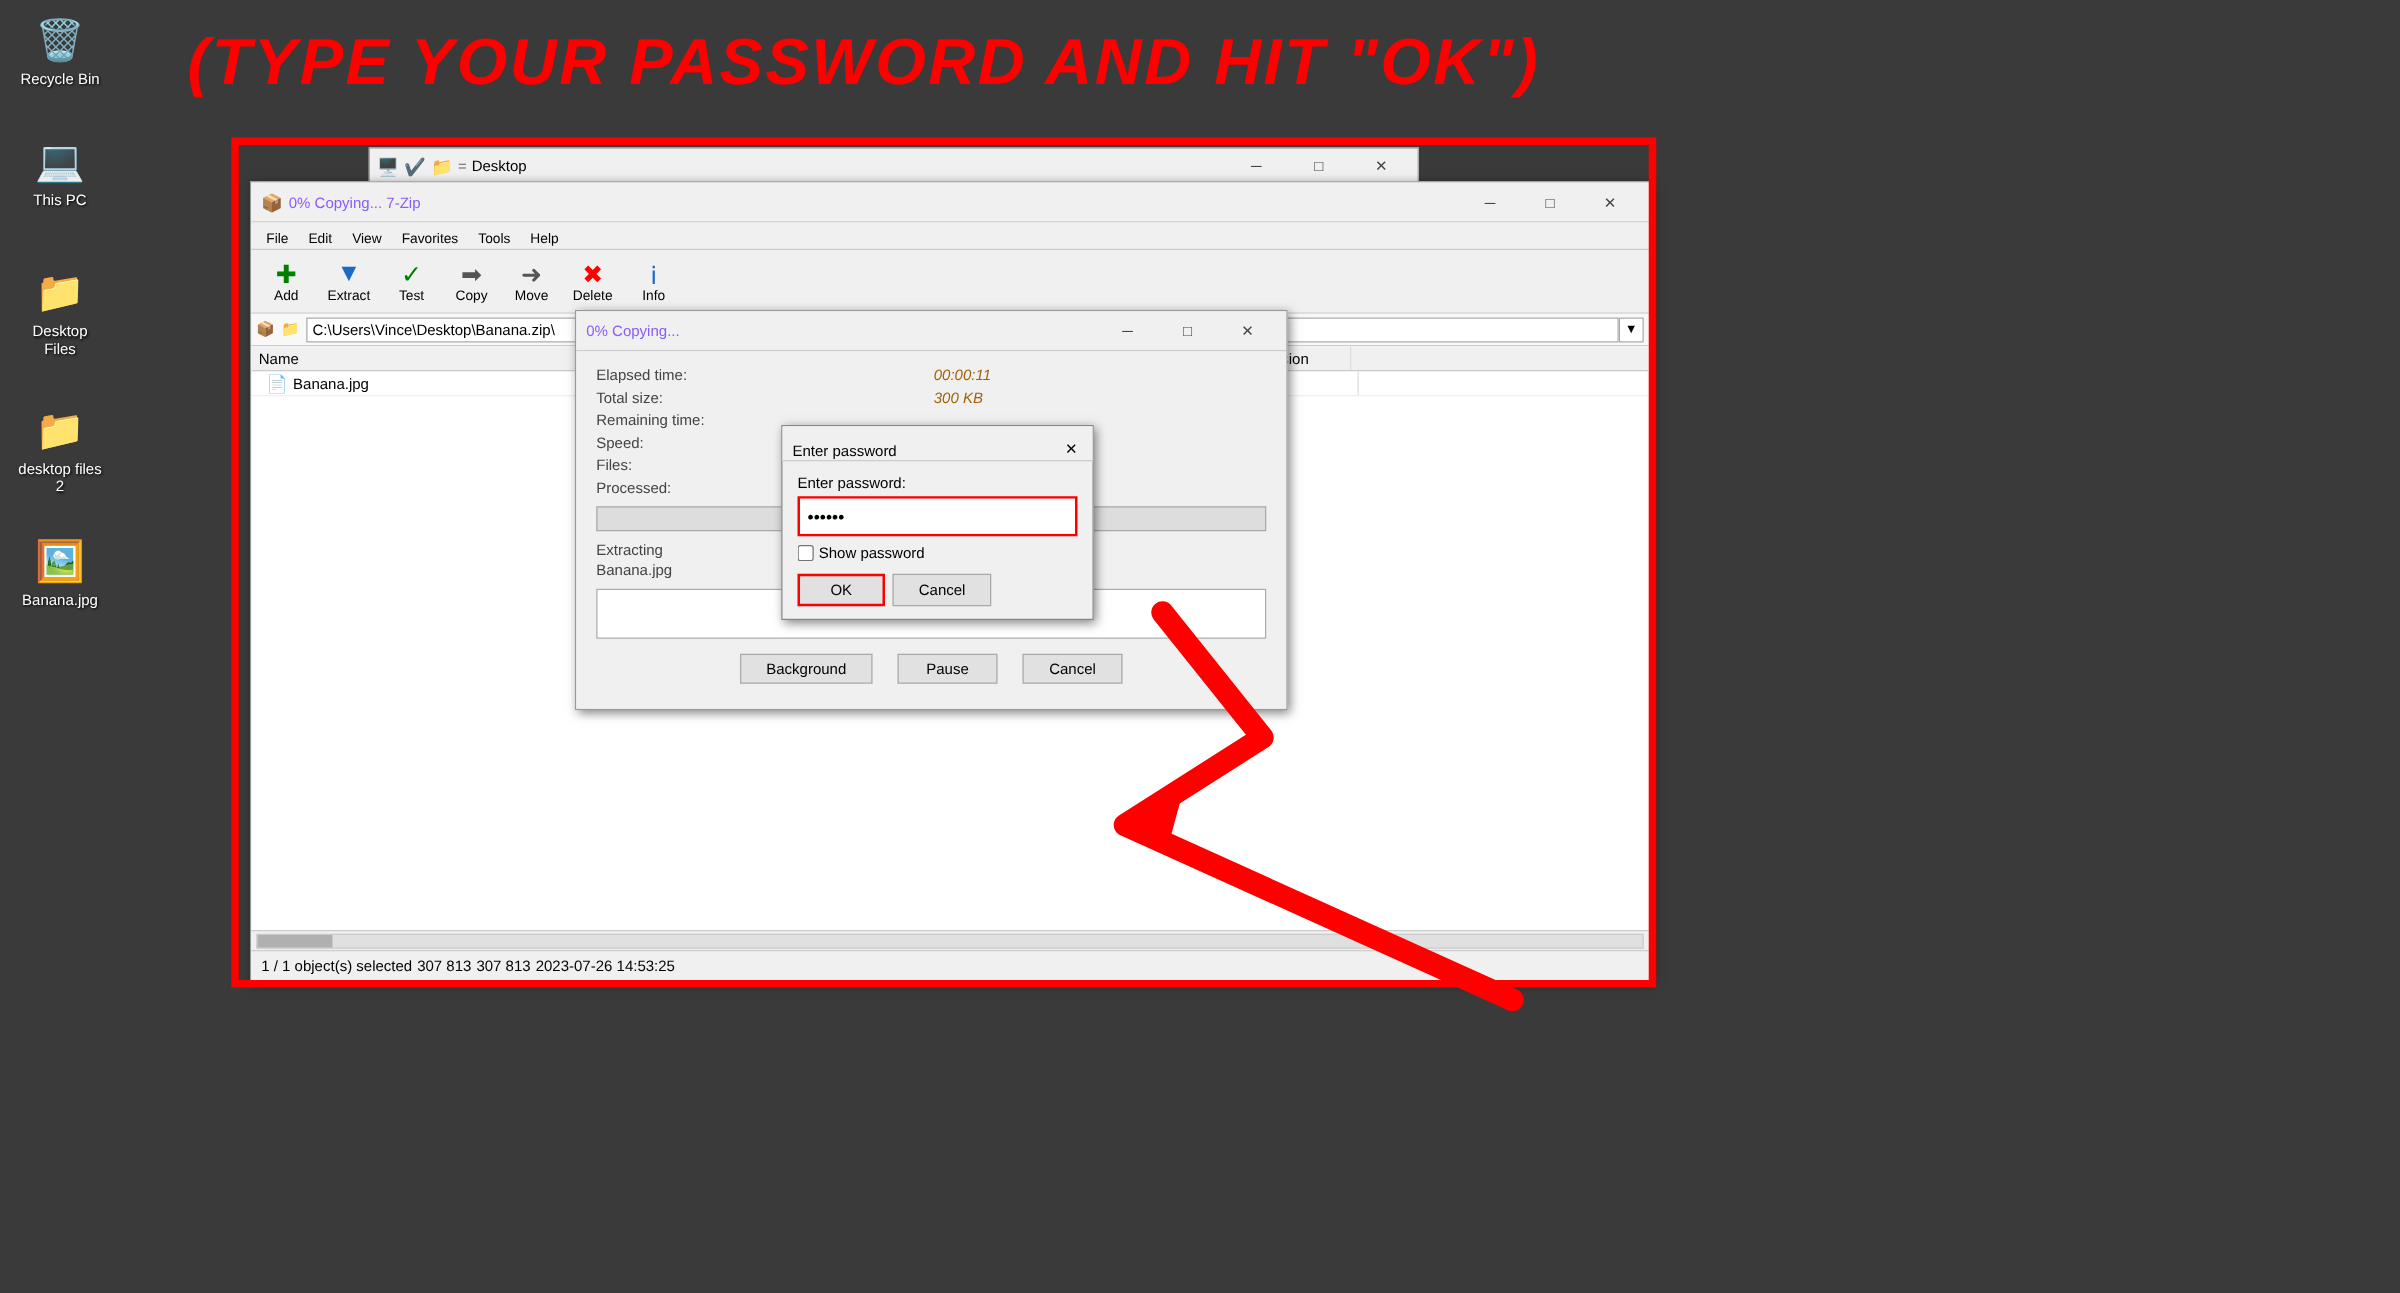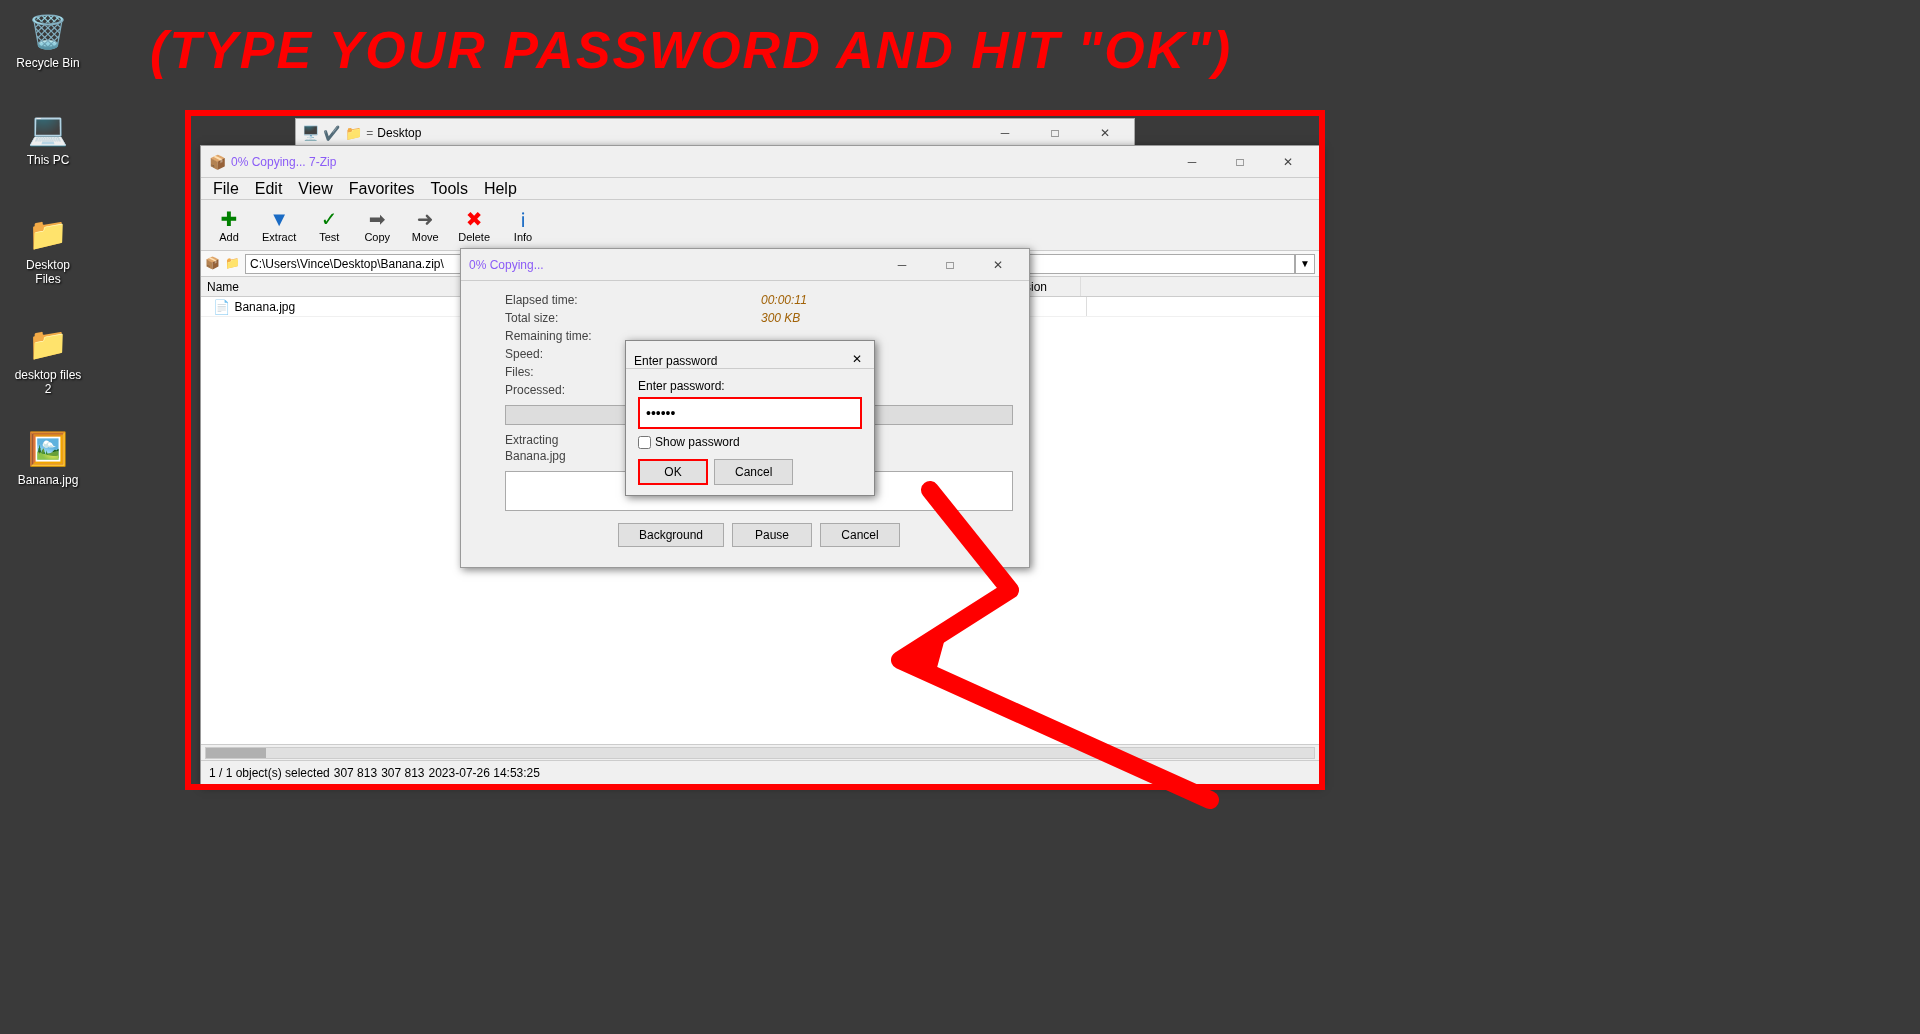--- a/index.html
+++ b/index.html
@@ -114,25 +114,25 @@
       align-items: center;
       justify-content: center;
       font-size: 12px;
       color: #444;
     }
 
     
     .menu-bar {
       height: 22px;
       display: flex;
-      align-items: center;
+      align-items: flex-end;
       padding: 0 4px;
       background: #f0f0f0;
       border-bottom: 1px solid #ccc;
-      font-size: 16px;
+      font-size: 11px;
     }
     .menu-item {
       padding: 2px 8px;
       cursor: pointer;
       color: #000;
     }
 
     
     .toolbar {
       display: flex;
@@ -290,21 +290,20 @@
       flex-direction: column;
     }
 
     .copying-dialog .window-titlebar {
       background: #f0f0f0;
     }
 
     .copying-content {
       padding: 12px 16px;
       background: #f0f0f0;
-      margin-left: 28px;
     }
 
     .progress-info {
       display: grid;
       grid-template-columns: 1fr 1fr;
       gap: 4px;
       font-size: 12px;
       margin-bottom: 8px;
     }
     .progress-label { color: #444; }
@@ -338,21 +337,21 @@
       width: 100%;
       height: 40px;
       background: white;
       border: 1px solid #aaa;
       margin: 4px 0;
     }
 
     .copying-buttons {
       display: flex;
       justify-content: center;
-      gap: 8px;
+      gap: 20px;
       padding: 8px 0;
     }
     .dialog-btn {
       padding: 4px 20px;
       background: #e1e1e1;
       border: 1px solid #aaa;
       cursor: pointer;
       font-size: 12px;
       min-width: 80px;
     }

